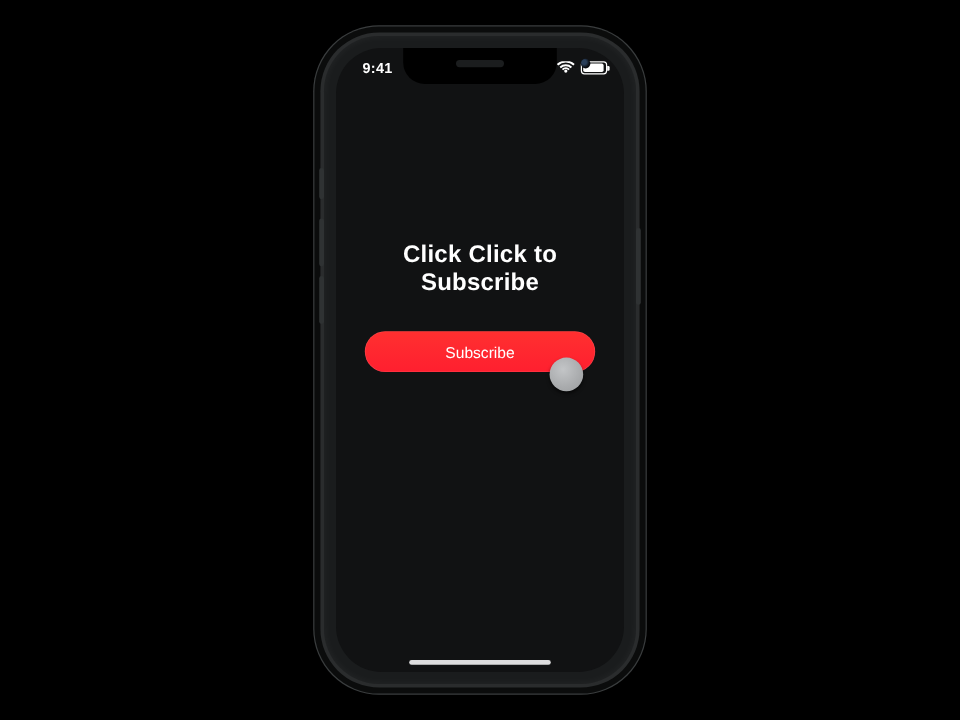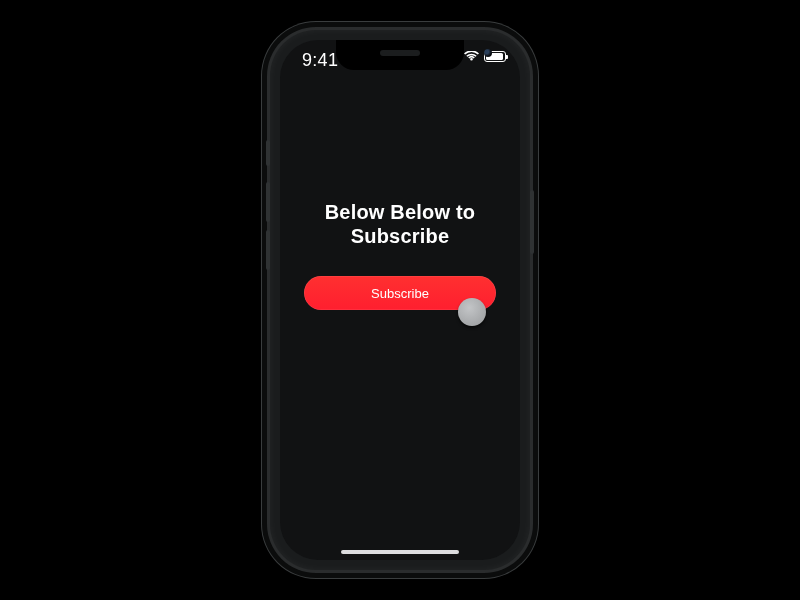--- a/index.html
+++ b/index.html
@@ -45,21 +45,21 @@
     position:absolute;top:10px;left:50%;transform:translateX(-50%);
     width:40px;height:6px;border-radius:3px;background:#1b1d1e;z-index:6;
   }
   .cam{
     position:absolute;top:9px;right:28px;width:8px;height:8px;border-radius:50%;
     background:radial-gradient(circle at 35% 35%,#2a3f5a 0 25%,#0a0d12 60%);z-index:6;
   }
 
   
   .status{position:absolute;top:0;left:0;right:0;height:34px;z-index:4;color:#fff;}
-  .clock{position:absolute;left:22px;top:10px;font-size:18px;font-weight:400;letter-spacing:0.3px;}
+  .clock{position:absolute;left:22px;top:10px;font-size:12px;font-weight:700;letter-spacing:0.3px;}
   .rind{position:absolute;right:14px;top:11px;display:flex;align-items:center;gap:5px;}
   .cell{display:flex;align-items:flex-end;gap:1.5px;height:10px;}
   .cell span{width:2.2px;background:#fff;border-radius:0.6px;display:block;}
   .cell span:nth-child(1){height:4px;}
   .cell span:nth-child(2){height:6px;}
   .cell span:nth-child(3){height:8px;}
   .cell span:nth-child(4){height:10px;}
   .wifi svg{display:block;}
   .batt{position:relative;width:22px;height:11px;border:1px solid #fff;border-radius:3px;box-sizing:border-box;}
   .batt::after{content:"";position:absolute;right:-3px;top:3px;width:2px;height:4px;background:#fff;border-radius:0 1px 1px 0;}
@@ -124,21 +124,21 @@
             </svg>
           </span>
           <span class="batt">
               <i></i>
             </span>
         </div>
       </div>
 
       <div class="content">
         <div class="headline">
-          <div>Below Below to</div>
+          <div>Click Click to</div>
           <div>Subscribe</div>
         </div>
         <div class="subscribe-wrap">
           <button class="subscribe">Subscribe</button>
           <div class="cursor-dot"></div>
         </div>
       </div>
 
       <div class="home-ind"></div>
     </div>

